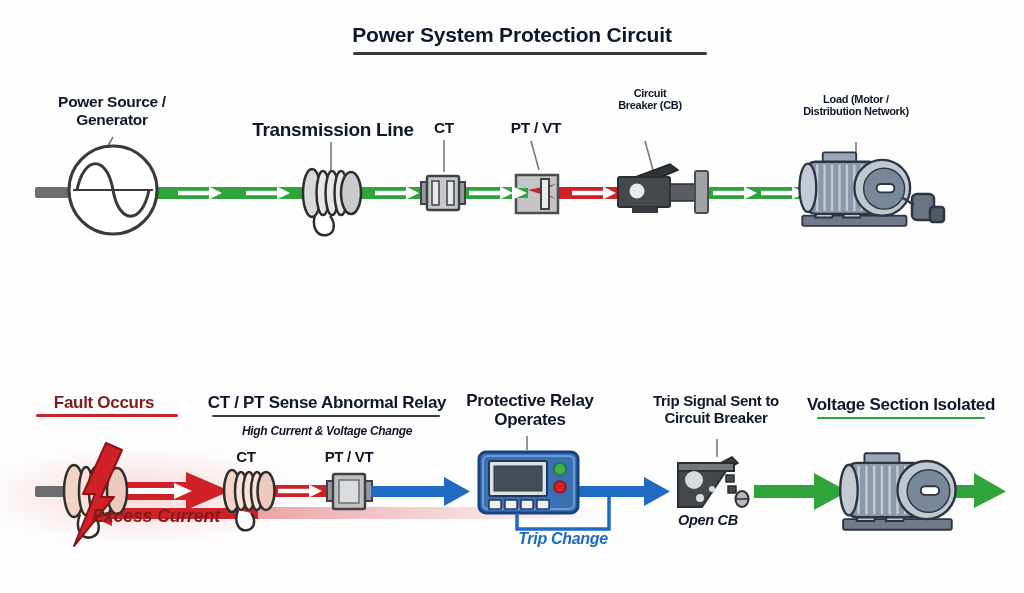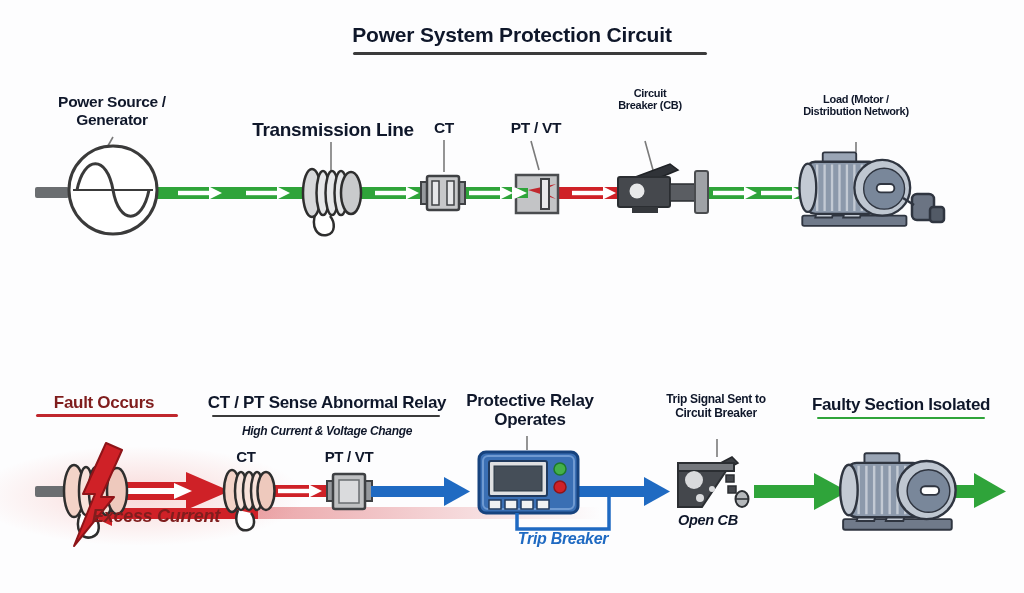--- a/index.html
+++ b/index.html
@@ -239,21 +239,21 @@
   <div class="lbl red it" style="left:76px;top:506px;width:160px;font-size:18px;">Excess Current</div>
 
   <div class="lbl" style="left:207px;top:393px;width:240px;font-size:17px;">CT / PT Sense Abnormal Relay</div>
   <div class="rule" style="left:212px;top:415px;width:228px;height:2.2px;background:#3b3b3b;"></div>
   <div class="lbl it" style="left:217px;top:425px;width:220px;font-size:12px;">High Current &amp; Voltage Change</div>
   <div class="lbl" style="left:216px;top:449px;width:60px;font-size:15px;">CT</div>
   <div class="lbl" style="left:304px;top:449px;width:90px;font-size:15px;">PT / VT</div>
 
   <div class="lbl" style="left:463px;top:391px;width:134px;font-size:17px;">Protective Relay
 Operates</div>
-  <div class="lbl blue it" style="left:503px;top:530px;width:120px;font-size:16px;">Trip Breaker</div>
-
-  <div class="lbl" style="left:639px;top:393px;width:154px;font-size:12px;">Trip Signal Sent to
+  <div class="lbl blue it" style="left:503px;top:530px;width:120px;font-size:16px;">Trip Change</div>
+
+  <div class="lbl" style="left:639px;top:393px;width:154px;font-size:15px;">Trip Signal Sent to
 Circuit Breaker</div>
   <div class="lbl it" style="left:658px;top:512px;width:100px;font-size:14.5px;">Open CB</div>
 
-  <div class="lbl" style="left:801px;top:395px;width:200px;font-size:17px;">Faulty Section Isolated</div>
+  <div class="lbl" style="left:801px;top:395px;width:200px;font-size:17px;">Voltage Section Isolated</div>
   <div class="rule" style="left:817px;top:417px;width:168px;height:2.4px;background:#2fa43a;"></div>
 </div>
 
 </body></html>

